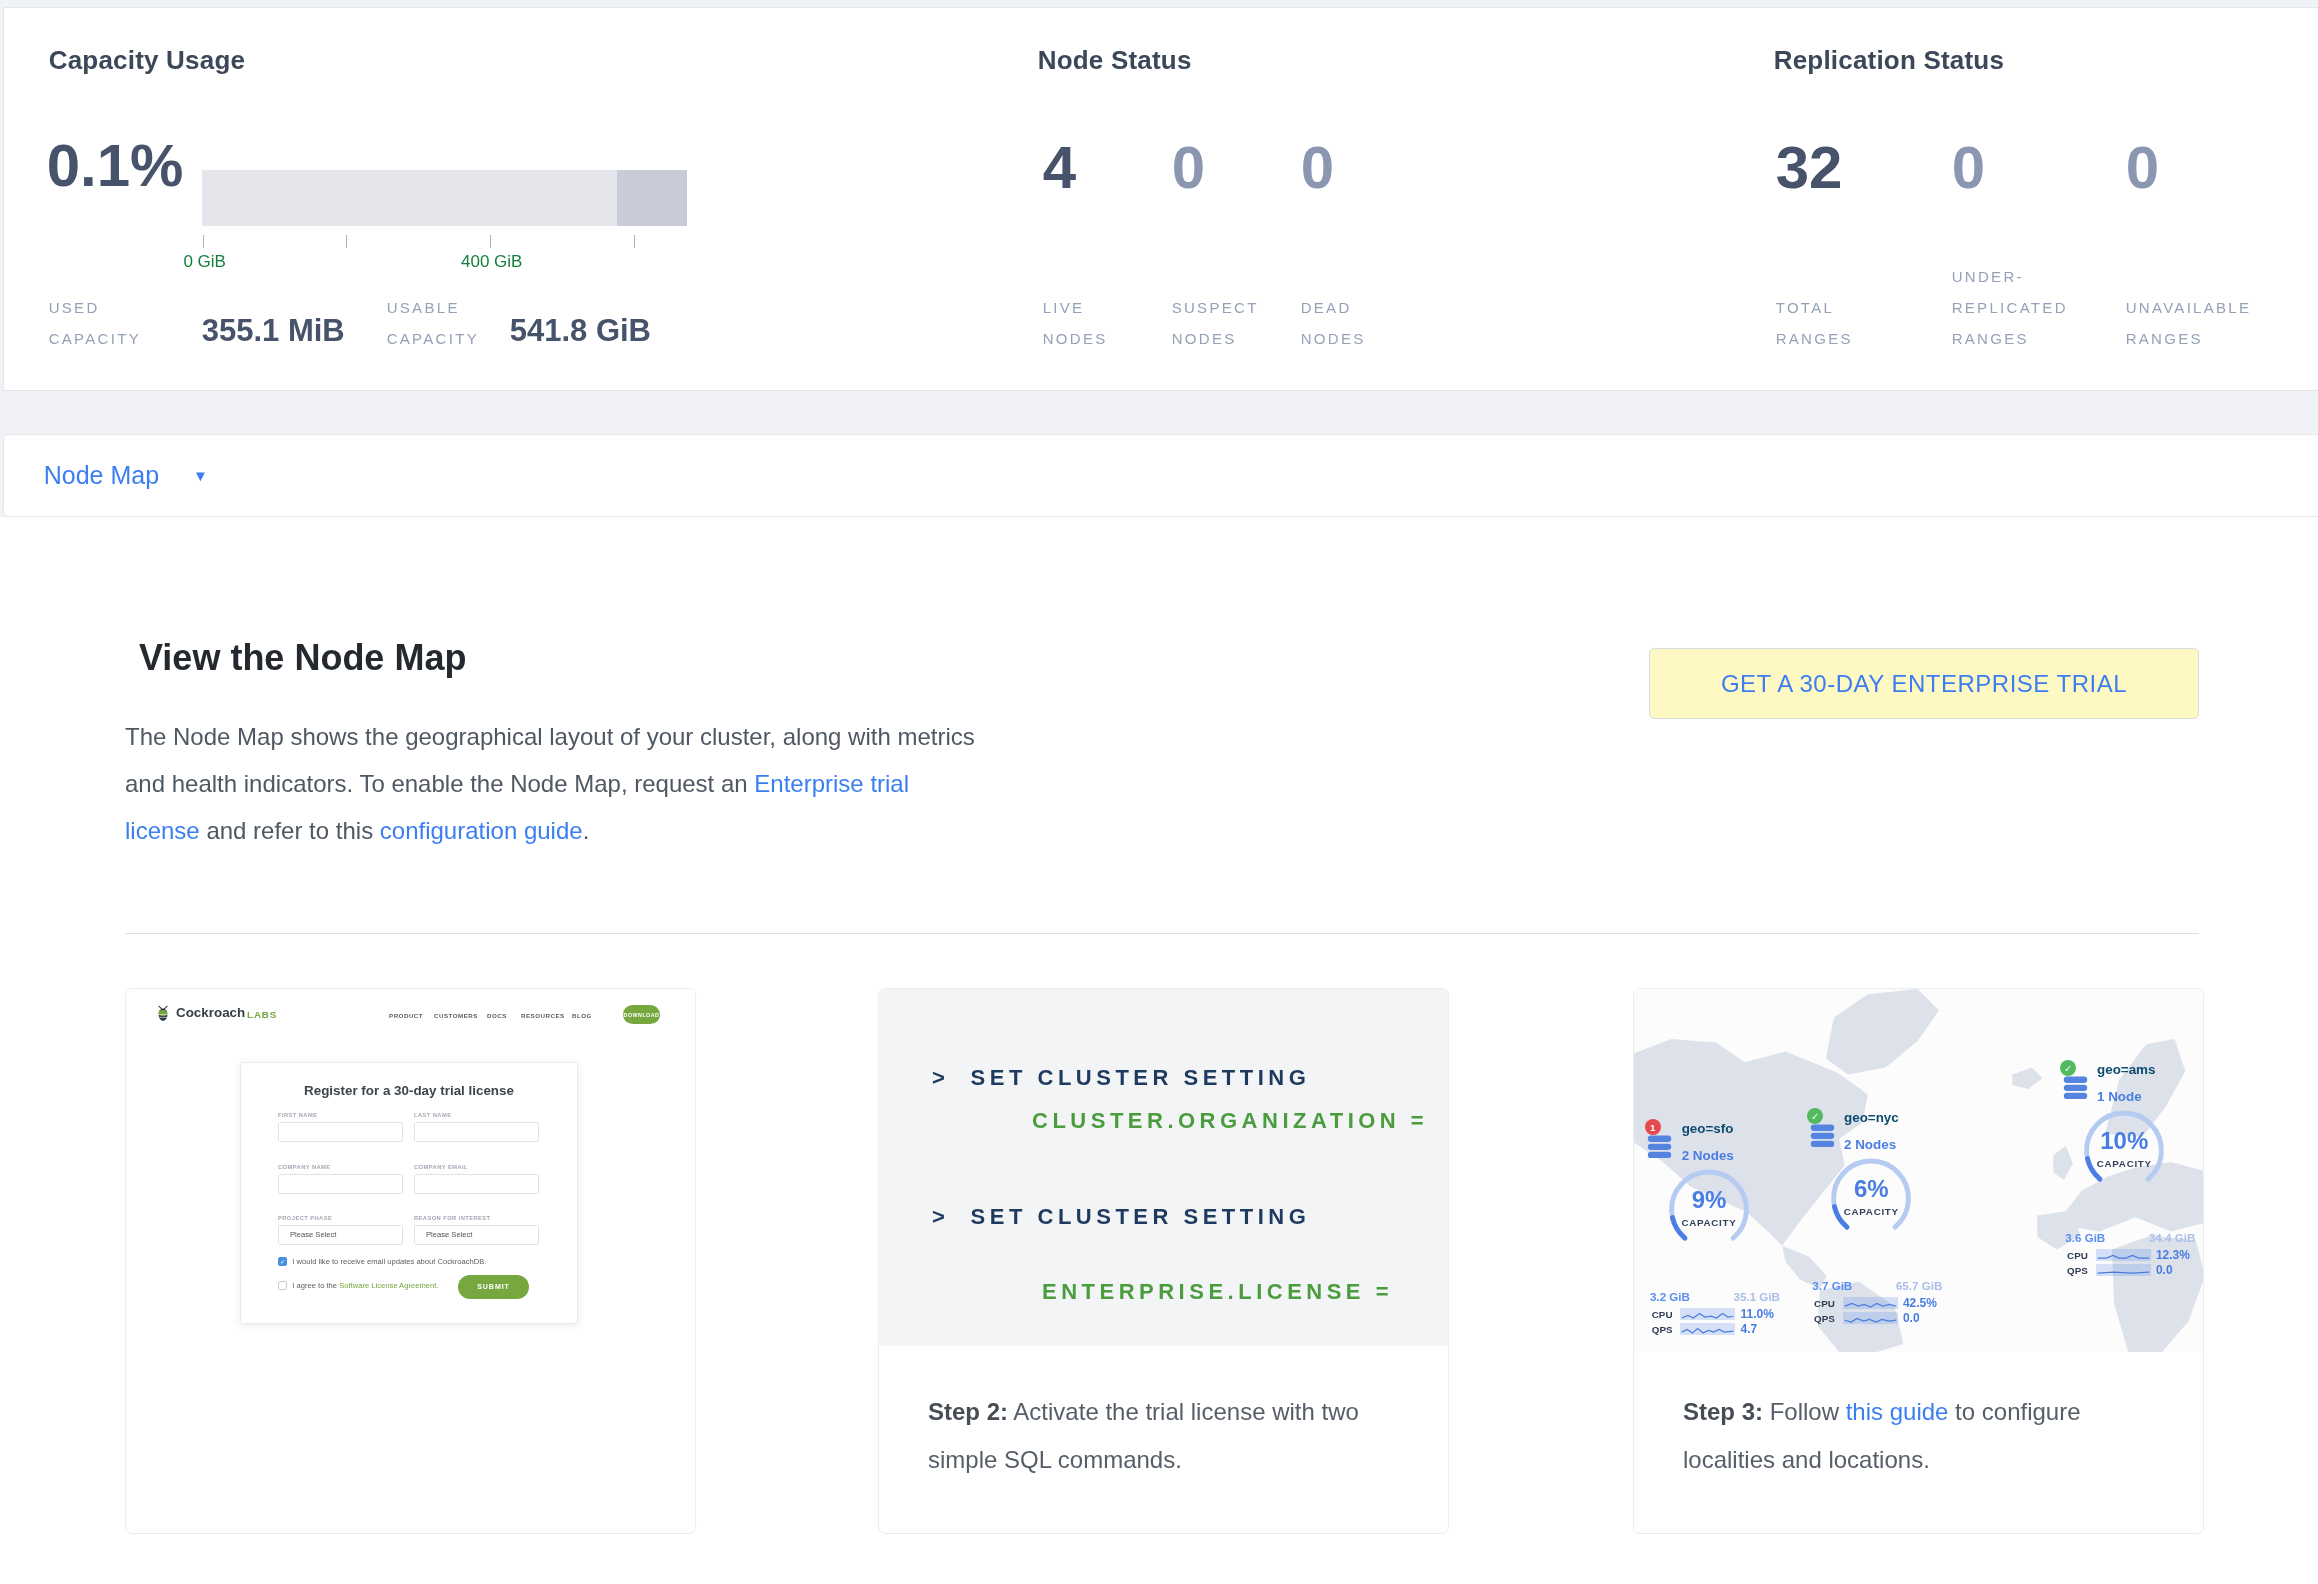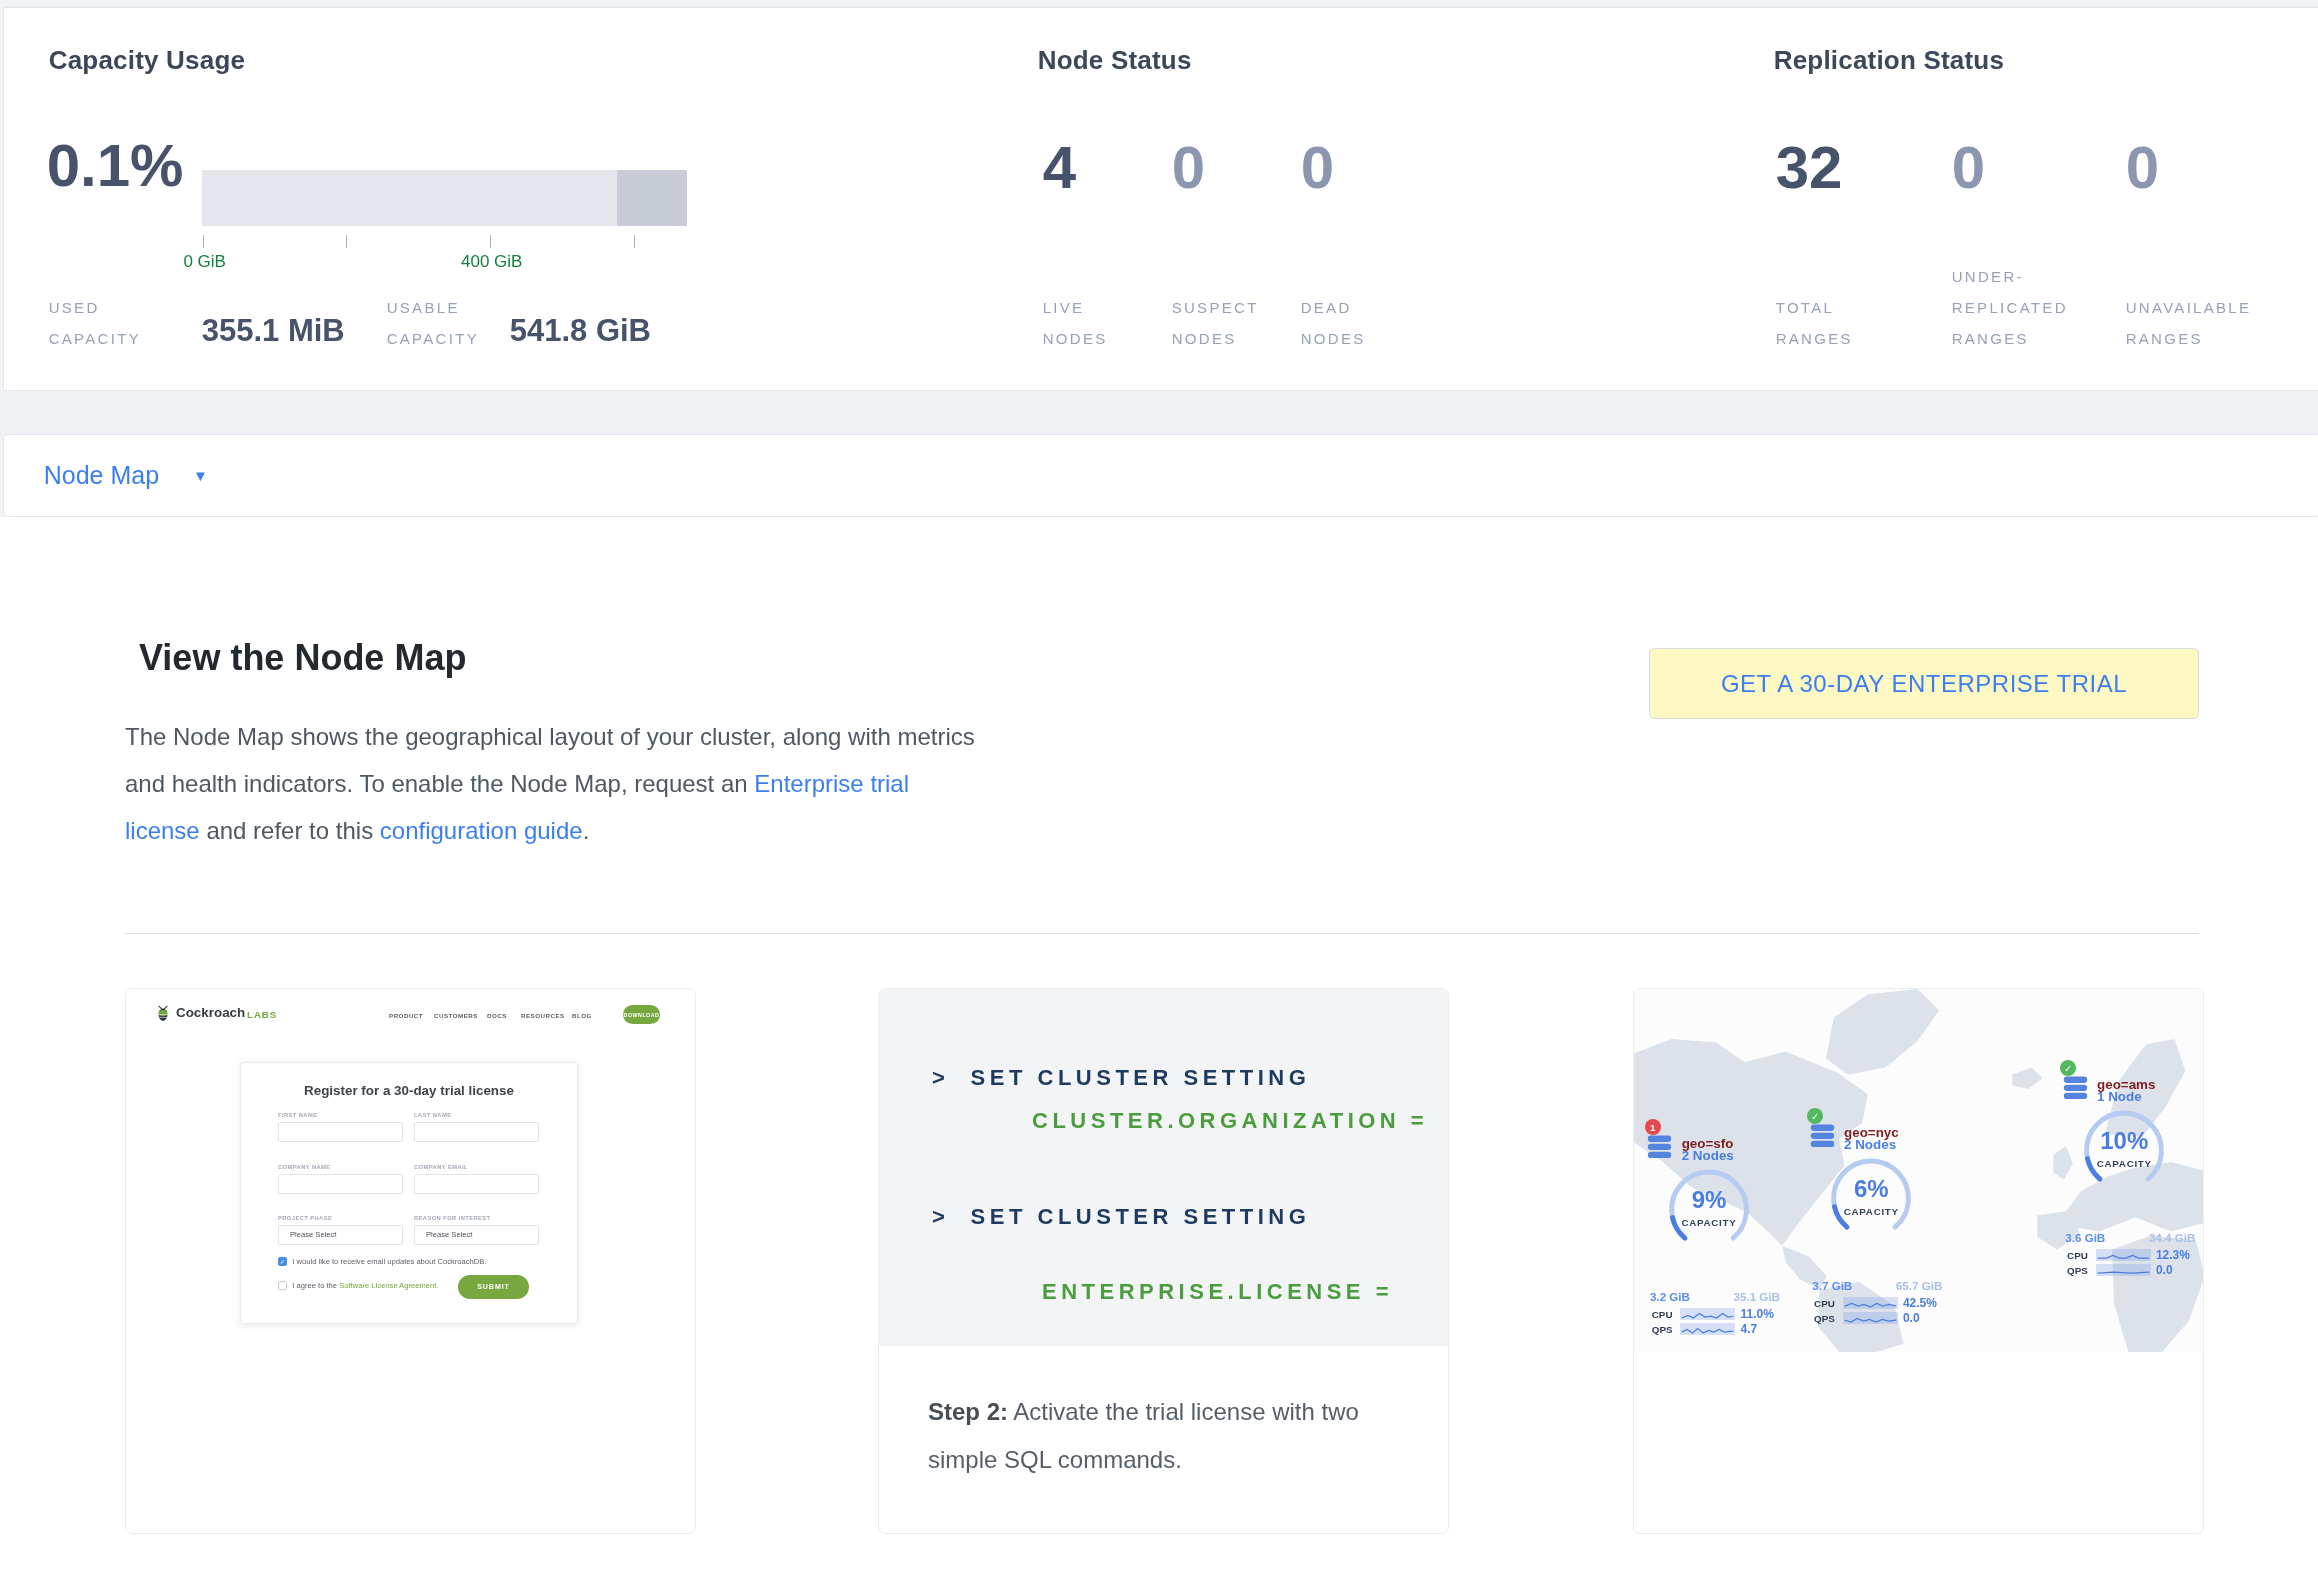--- a/index.html
+++ b/index.html
@@ -63,21 +63,21 @@
   .mf-link{color:#74a73e;cursor:pointer;}
   .mf-submit{position:absolute;left:217px;top:212px;width:71px;height:24px;background:#76a83f;border-radius:12.5px;color:#fff;font-size:7.1px;font-weight:700;letter-spacing:0.9px;display:flex;align-items:center;justify-content:center;cursor:pointer;}
 
   
   .mapwrap{position:absolute;left:0;top:0;width:571px;height:363px;background:#fcfcfd;}
   .marker{position:absolute;width:143px;}
   .mbadge{position:absolute;left:0;top:0;width:16px;height:16px;border-radius:50%;color:#fff;font-size:9.8px;font-weight:700;display:flex;align-items:center;justify-content:center;}
   .mbadge.ok{background:#53b960;}
   .mbadge.warn{background:#e5494d;}
   .dbicon{position:absolute;left:1.8px;top:13.4px;}
-  .mname{position:absolute;left:37px;top:17px;font-size:13.4px;font-weight:700;color:#7f1d1d;white-space:nowrap;}
+  .mname{position:absolute;left:37px;top:2px;font-size:13.4px;font-weight:700;color:#0c4a6e;white-space:nowrap;}
   .mnodes{position:absolute;left:37px;top:29px;font-size:13.4px;font-weight:700;color:#4a7de2;white-space:nowrap;}
   .gauge{position:absolute;left:5.3px;top:46px;width:118px;height:82px;}
   .gpct{position:absolute;left:0;top:21.4px;width:118px;text-align:center;font-size:24px;font-weight:700;color:#4a7de2;}
   .gcap{position:absolute;left:0;top:52px;width:118px;text-align:center;font-size:9.8px;font-weight:700;letter-spacing:0.7px;color:#33415a;}
   .gvals{position:absolute;left:0;top:125px;width:130px;display:flex;justify-content:space-between;font-size:11.6px;font-weight:600;}
   .gvals .used{color:#5a8df2;}
   .gvals .total{color:#a9bfe8;}
   .mrow{position:absolute;left:7.1px;width:132px;height:12.5px;display:flex;align-items:center;}
   .mrow .rl{width:28.5px;font-size:9.8px;font-weight:700;color:#2e3c52;}
   .mrow .spark{width:55px;height:11.6px;background:rgba(110,150,235,.28);margin-right:5.3px;}
@@ -334,14 +334,15 @@
       </div>
       <div class="mrow" style="top:204px;">
         <span class="rl">QPS</span>
         <span class="spark"><svg width="55" height="11.6" viewBox="0 0 62 13">
               <path d="M2,8 L20,7 L40,8 L60,7" fill="none" stroke="#4a7de0" stroke-width="1.4"></path>
             </svg></span>
         <span class="rv">0.0</span>
       </div>
     </div>
   </div>
+  <p class="caption" style="margin:0;"><b>Step 3:</b><span> Follow </span><a class="link">this guide</a><span> to configure localities and locations.</span></p>
 </div>
 
 
 </body></html>

